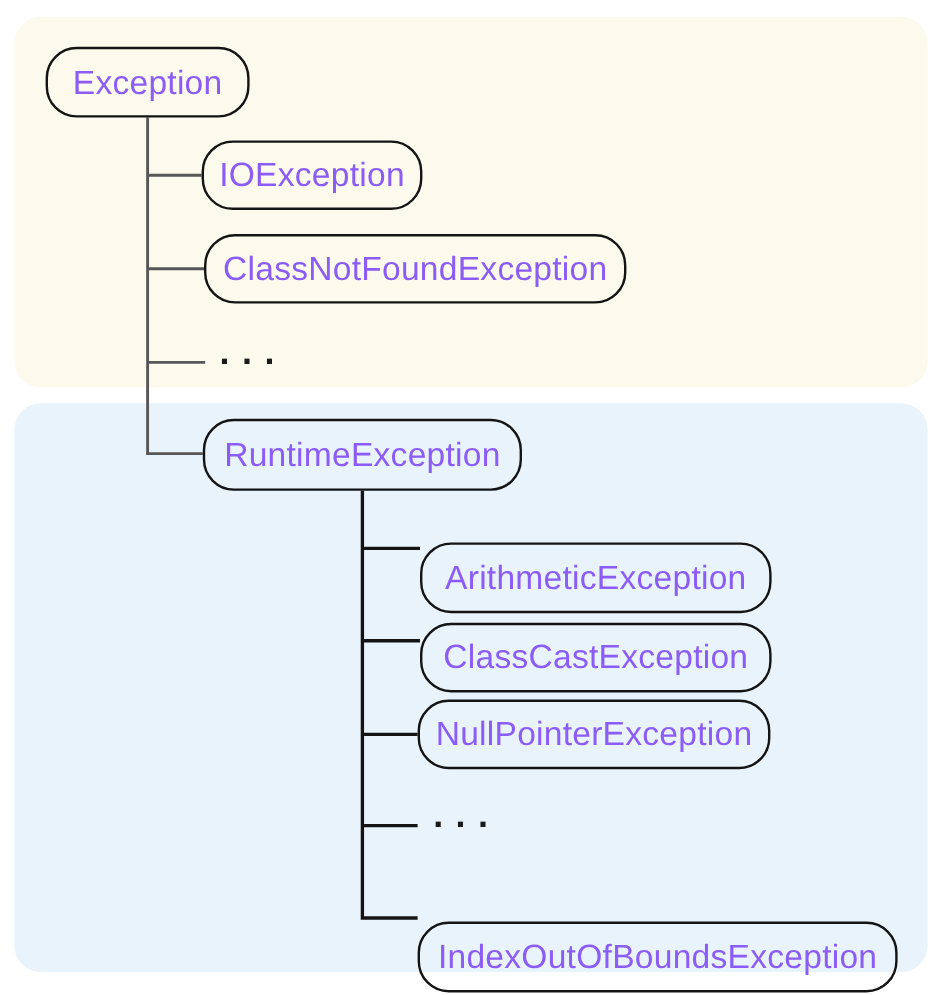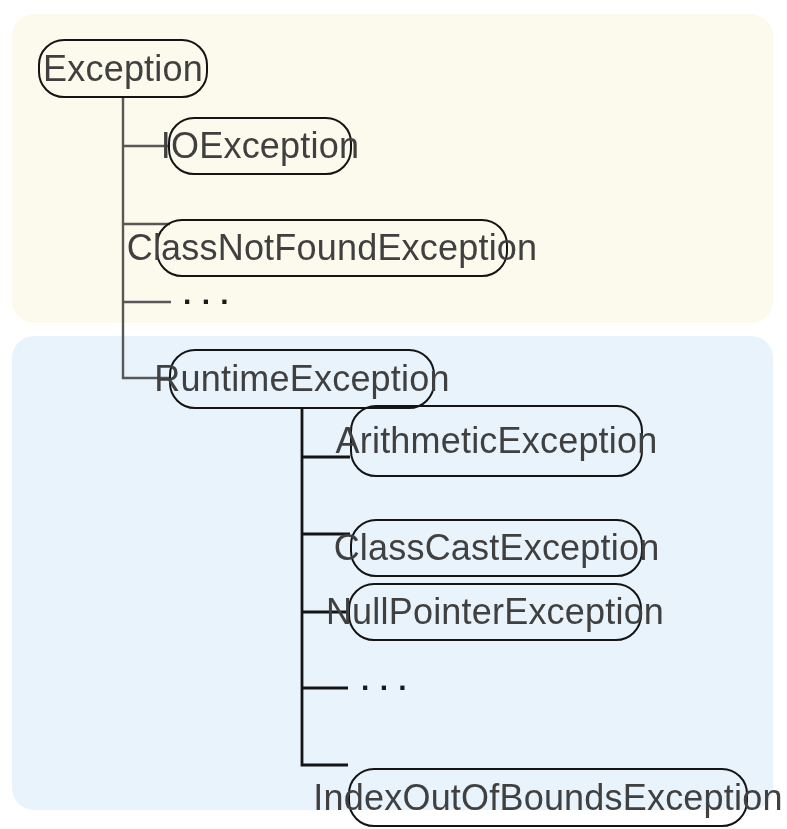--- a/index.html
+++ b/index.html
@@ -44,30 +44,30 @@
   .g-bottom path { stroke-width: 2.8px; }
   .node {
     position: absolute;
     box-sizing: border-box;
     border: 2.6px solid #141414;
     border-radius: 26px;
     background: transparent;
     display: flex;
     align-items: center;
     justify-content: center;
-    font-size: 36px;
-    color: #404040;
+    font-size: 28px;
+    color: #8b5cf6;
     white-space: nowrap;
     letter-spacing: 0.2px;
   }
   .node-exception           { left: 38px;  top: 39px;  width: 170px; height: 59px; }
   .node-io                  { left: 168px; top: 117px; width: 184px; height: 58px; }
-  .node-class-not-found     { left: 156px; top: 195px; width: 352px; height: 58px; margin-top: 24px; }
+  .node-class-not-found     { left: 170px; top: 195px; width: 352px; height: 58px; }
   .node-runtime             { left: 169px; top: 349px; width: 266px; height: 60px; }
-  .node-arithmetic          { left: 350px; top: 405px; width: 293px; height: 72px; }
+  .node-arithmetic          { left: 350px; top: 452px; width: 293px; height: 59px; }
   .node-class-cast          { left: 350px; top: 519px; width: 293px; height: 58px; }
   .node-null-pointer        { left: 348px; top: 583px; width: 294px; height: 58px; text-align: right; }
   .node-index-out-of-bounds { left: 348px; top: 768px; width: 400px; height: 59px; }
   .ellipsis {
     position: absolute;
     font-size: 30px;
     line-height: 30px;
     font-weight: 600;
     color: #1a1a1a;
     letter-spacing: 1px;

